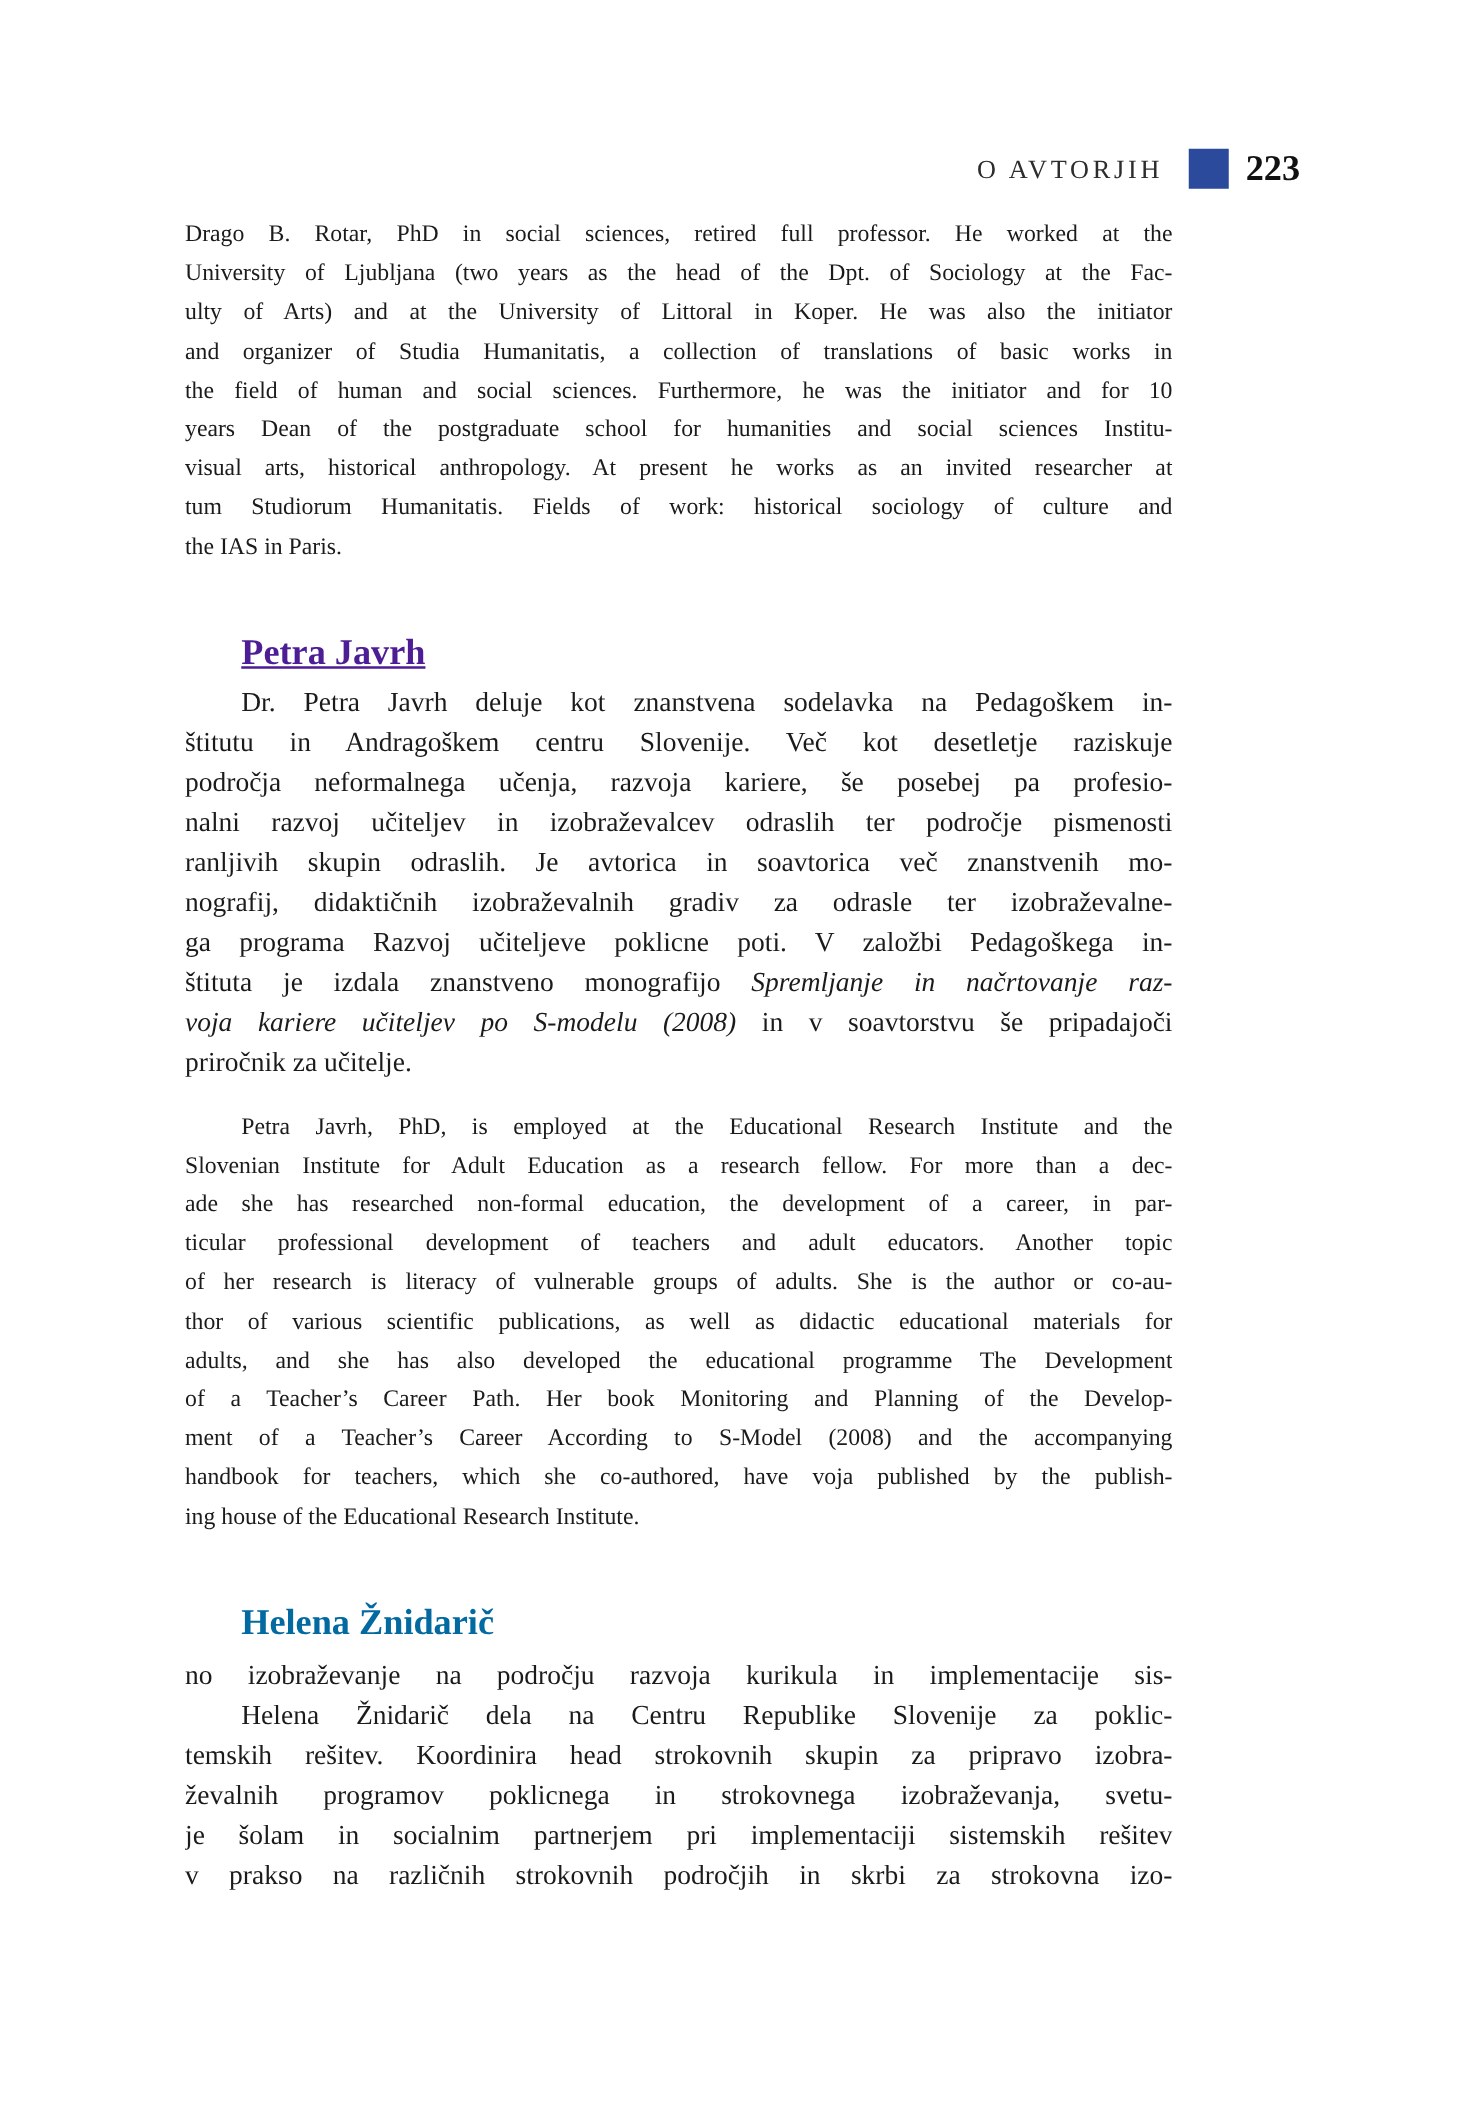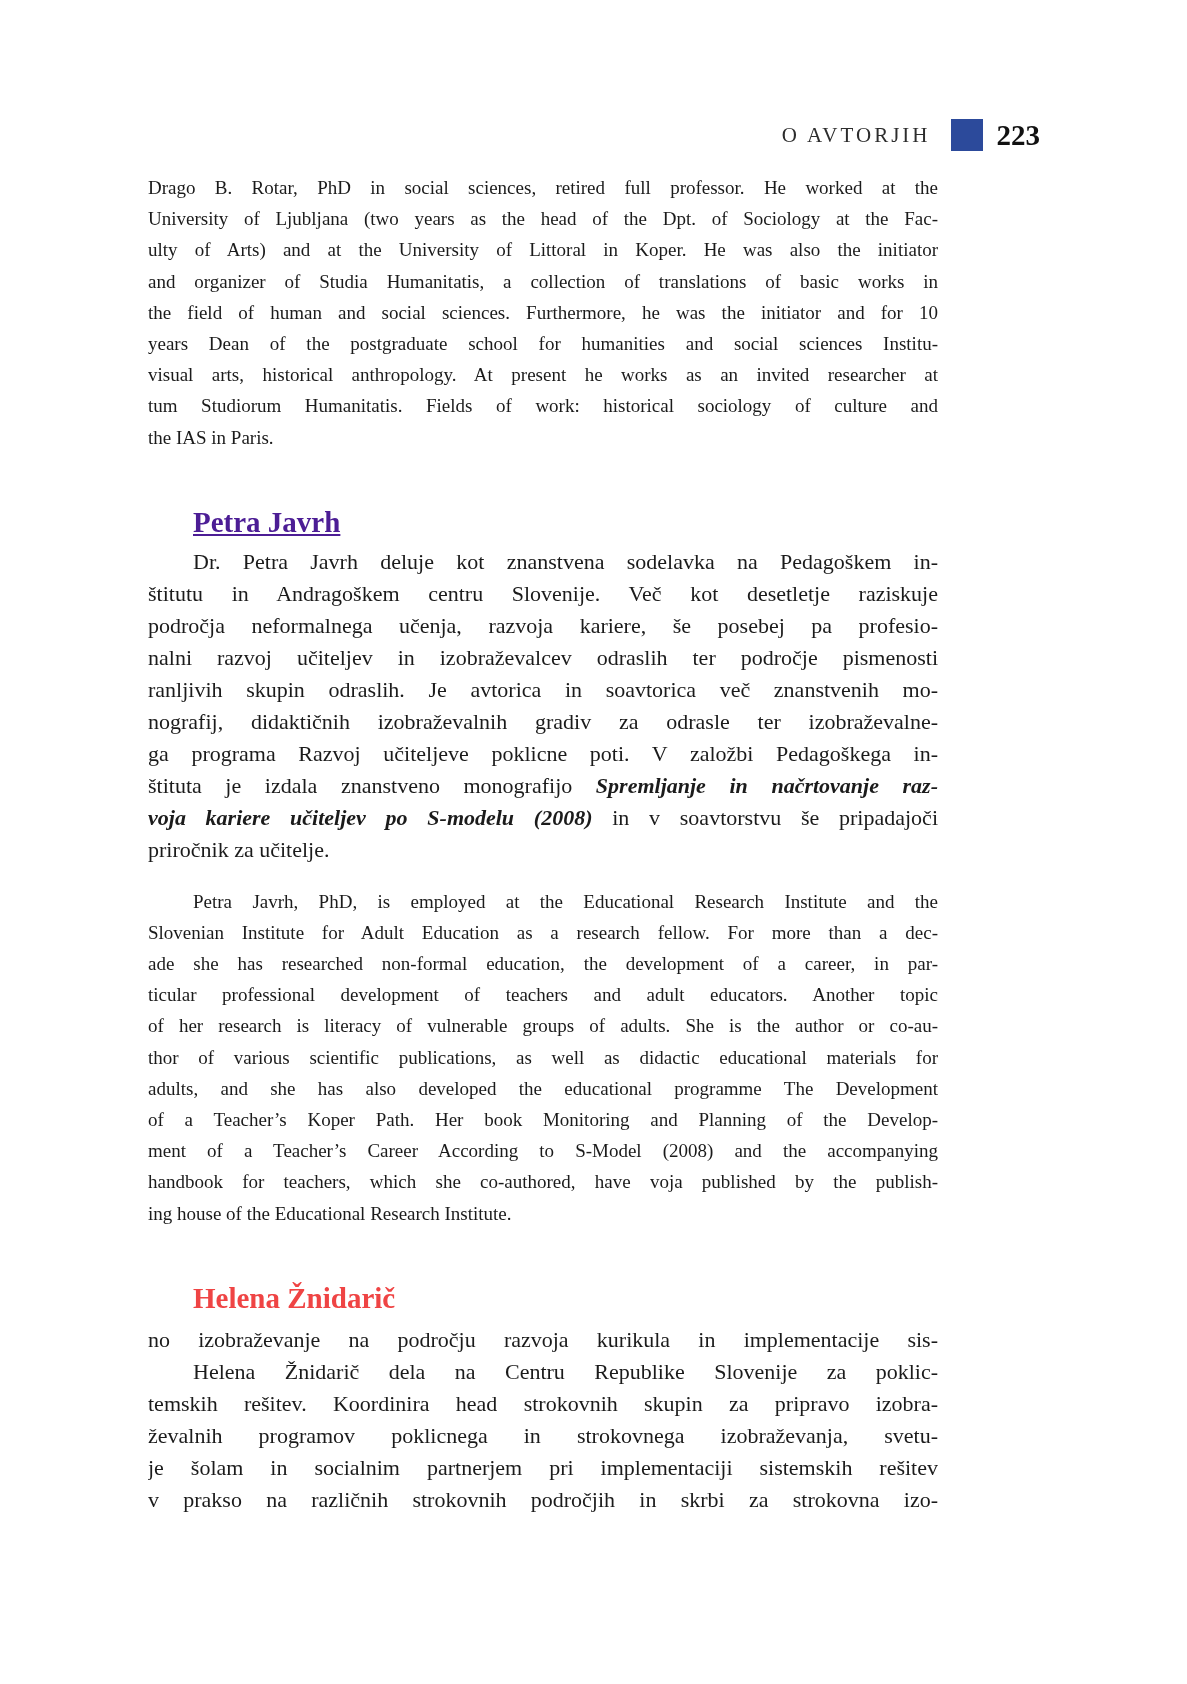--- a/index.html
+++ b/index.html
@@ -53,21 +53,21 @@
     text-align-last: justify;
   }
   .para .line.last {
     text-align-last: left;
   }
   .para .line.indent { padding-left: 45px; }
   .para-en { font-size: 19px; }
   .para-en .line { line-height: 31.2px; height: 31.2px; }
   .para-sl { font-size: 22px; }
   .para-sl .line { line-height: 32px; height: 32px; }
-  .it { font-style: italic; font-weight: bold; }
+  .it { font-style: italic; }
 
   .author-heading {
     font-family: "Liberation Serif", "DejaVu Serif", serif;
     font-size: 29px;
     font-weight: bold;
     color: #2b4ea3;
     margin: 0;
     padding-left: 45px;
     line-height: 38px;
   }
@@ -119,27 +119,27 @@
       </div>
 
     <div id="p-javrh-en" class="para para-en">
         <div class="line indent"><span>Petra Javrh, PhD, is employed at the Educational Research Institute and the</span></div>
         <div class="line"><span>Slovenian Institute for Adult Education as a research fellow. For more than a dec-</span></div>
         <div class="line"><span>ade she has researched non-formal education, the development of a career, in par-</span></div>
         <div class="line"><span>ticular professional development of teachers and adult educators. Another topic</span></div>
         <div class="line"><span>of her research is literacy of vulnerable groups of adults. She is the author or co-au-</span></div>
         <div class="line"><span>thor of various scientific publications, as well as didactic educational materials for</span></div>
         <div class="line"><span>adults, and she has also developed the educational programme The Development</span></div>
-        <div class="line"><span>of a Teacher’s Koper Path. Her book Monitoring and Planning of the Develop-</span></div>
+        <div class="line"><span>of a Teacher’s Career Path. Her book Monitoring and Planning of the Develop-</span></div>
         <div class="line"><span>ment of a Teacher’s Career According to S-Model (2008) and the accompanying</span></div>
         <div class="line"><span>handbook for teachers, which she co-authored, have voja published by the publish-</span></div>
         <div class="line last"><span>ing house of the Educational Research Institute.</span></div>
       </div>
 
-    <h2 id="h-znidaric" class="author-heading" style="color: #ef4444;">Helena Žnidarič</h2>
+    <h2 id="h-znidaric" class="author-heading" style="color: #0369a1;">Helena Žnidarič</h2>
 
     <div id="p-znidaric-sl" class="para para-sl first-after-heading">
         <div class="line"><span>no izobraževanje na področju razvoja kurikula in implementacije sis-</span></div>
         <div class="line indent"><span>Helena Žnidarič dela na Centru Republike Slovenije za poklic-</span></div>
         <div class="line"><span>temskih rešitev. Koordinira head strokovnih skupin za pripravo izobra-</span></div>
         <div class="line"><span>ževalnih programov poklicnega in strokovnega izobraževanja, svetu-</span></div>
         <div class="line"><span>je šolam in socialnim partnerjem pri implementaciji sistemskih rešitev</span></div>
         <div class="line"><span>v prakso na različnih strokovnih področjih in skrbi za strokovna izo-</span></div>
       </div>
 

